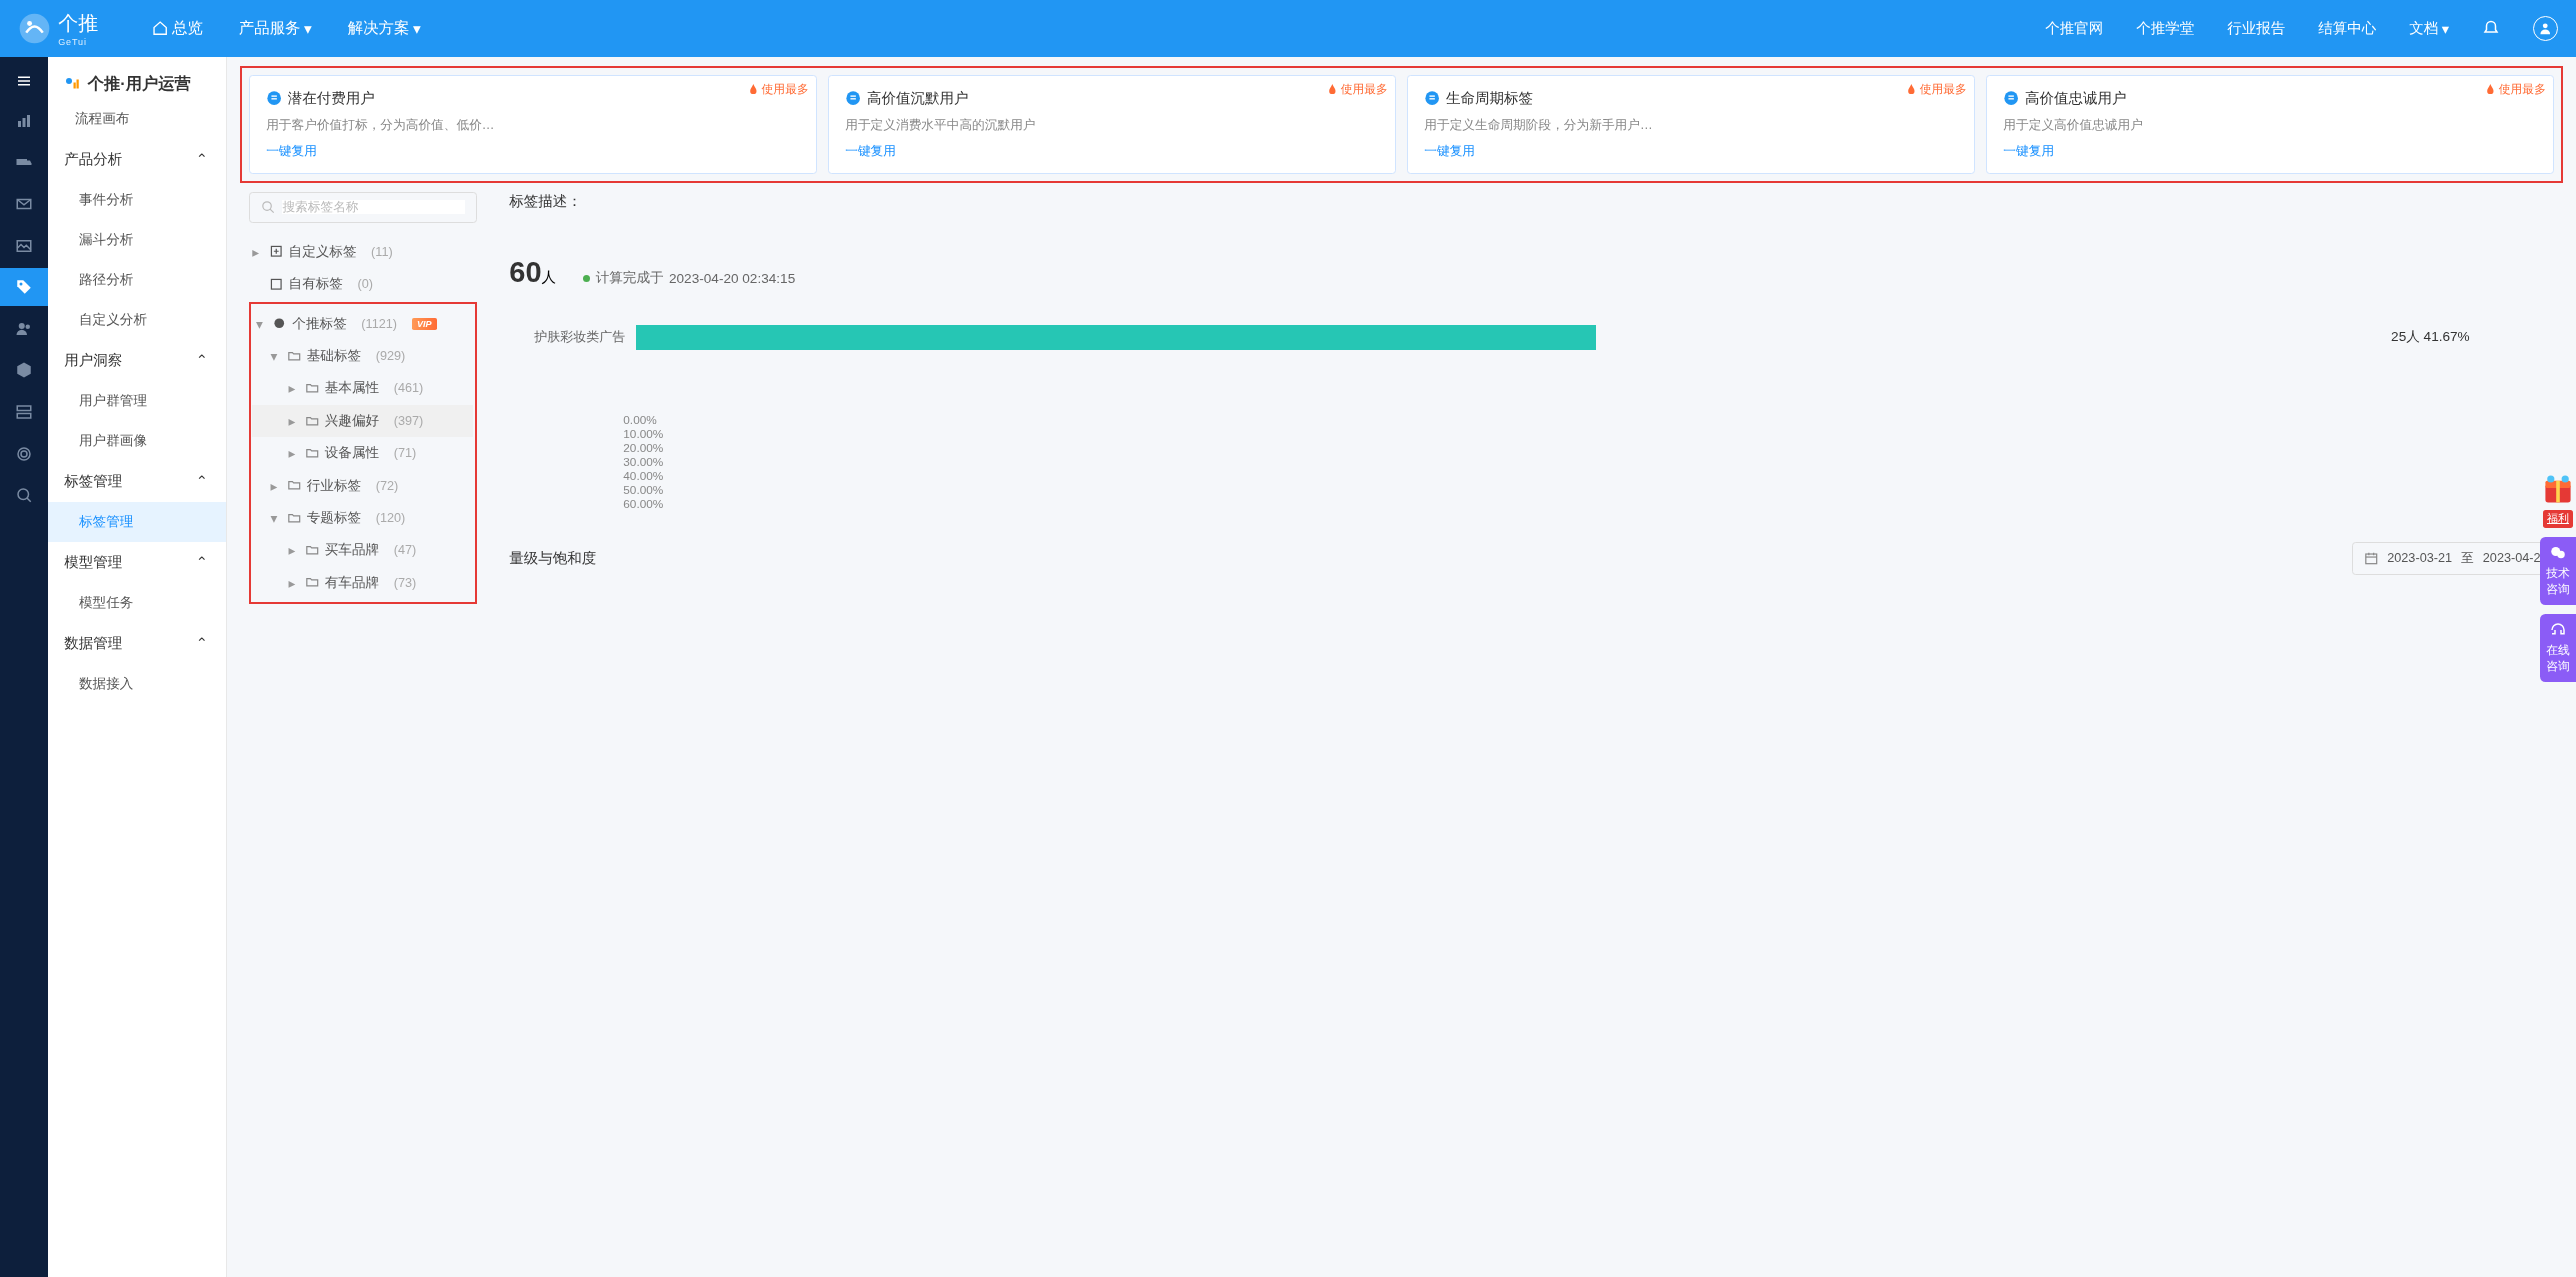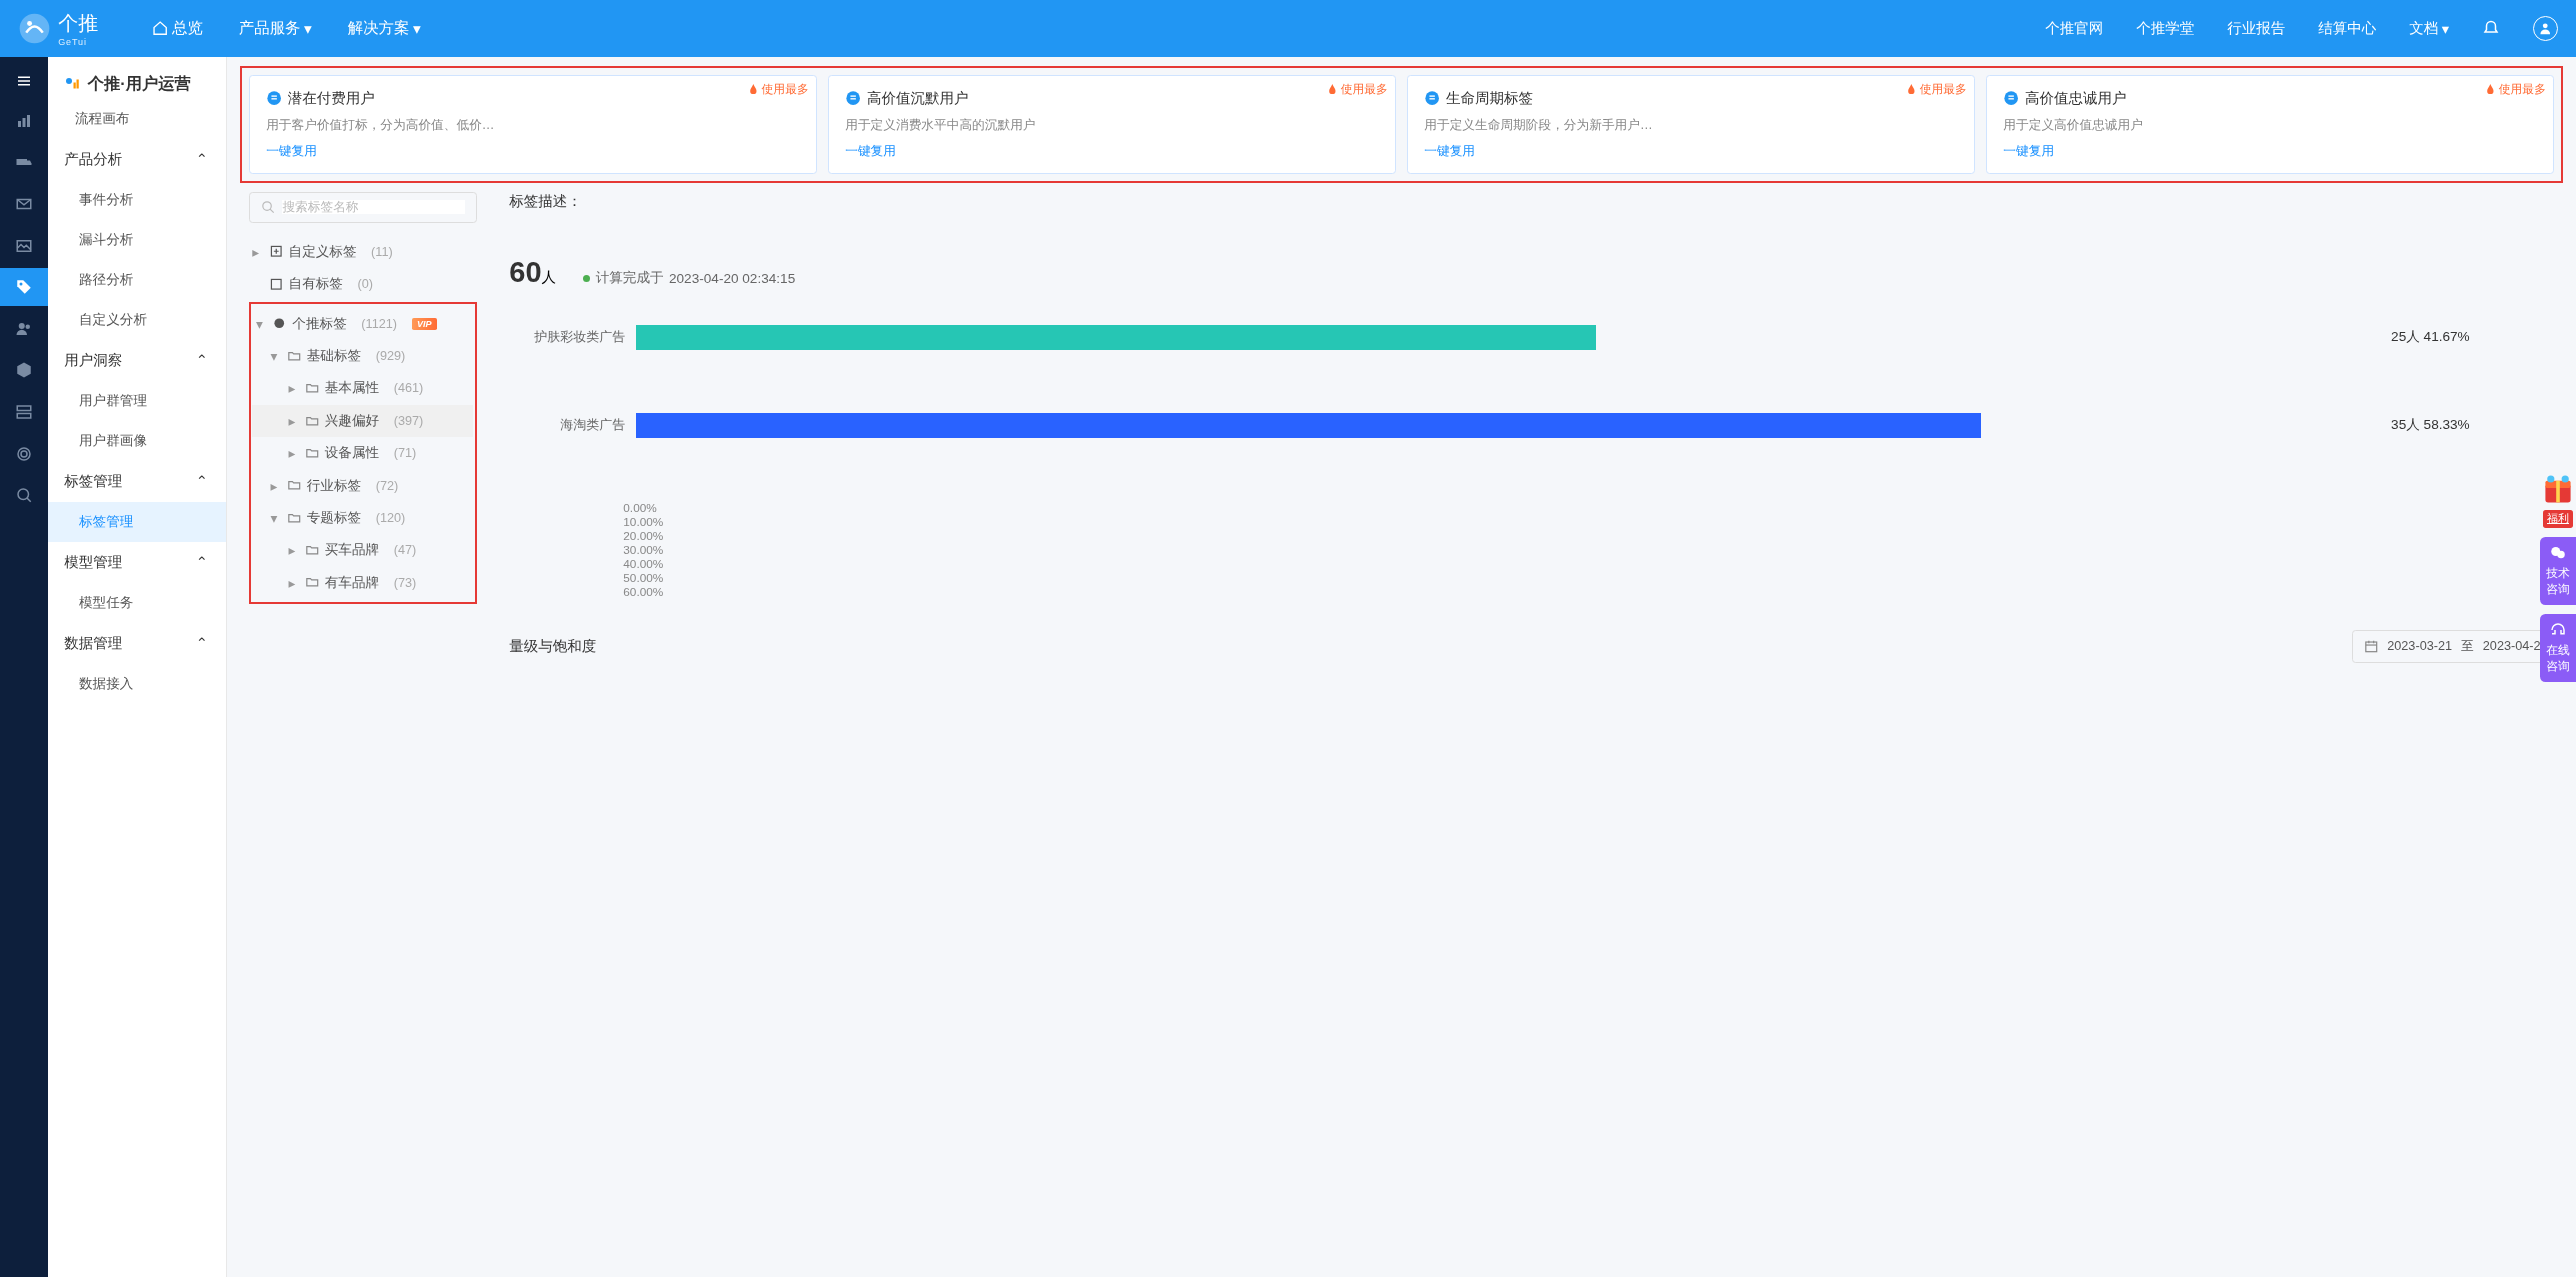--- a/index.html
+++ b/index.html
@@ -402,28 +402,20 @@
           </span>
         </div>
 
         <div class="bar-chart">
           <div class="bar-row">
             <div class="bar-label">护肤彩妆类广告</div>
             <div class="bar-track">
                 <div class="bar-fill" style="width:55%;background:#26c6b4;"></div>
               </div>
             <div class="bar-value">25人 41.67%</div>
-            <div style="width:90px"></div>
-          </div>
-          <div class="bar-row">
-            <div class="bar-label">海淘类广告</div>
-            <div class="bar-track">
-                <div class="bar-fill" style="width:77%;background:#2962ff;"></div>
-              </div>
-            <div class="bar-value">35人 58.33%</div>
             <div style="width:90px"></div>
           </div>
           <div class="x-axis">
             <div class="x-tick">0.00%</div>
             <div class="x-tick">10.00%</div>
             <div class="x-tick">20.00%</div>
             <div class="x-tick">30.00%</div>
             <div class="x-tick">40.00%</div>
             <div class="x-tick">50.00%</div>
             <div class="x-tick">60.00%</div>

